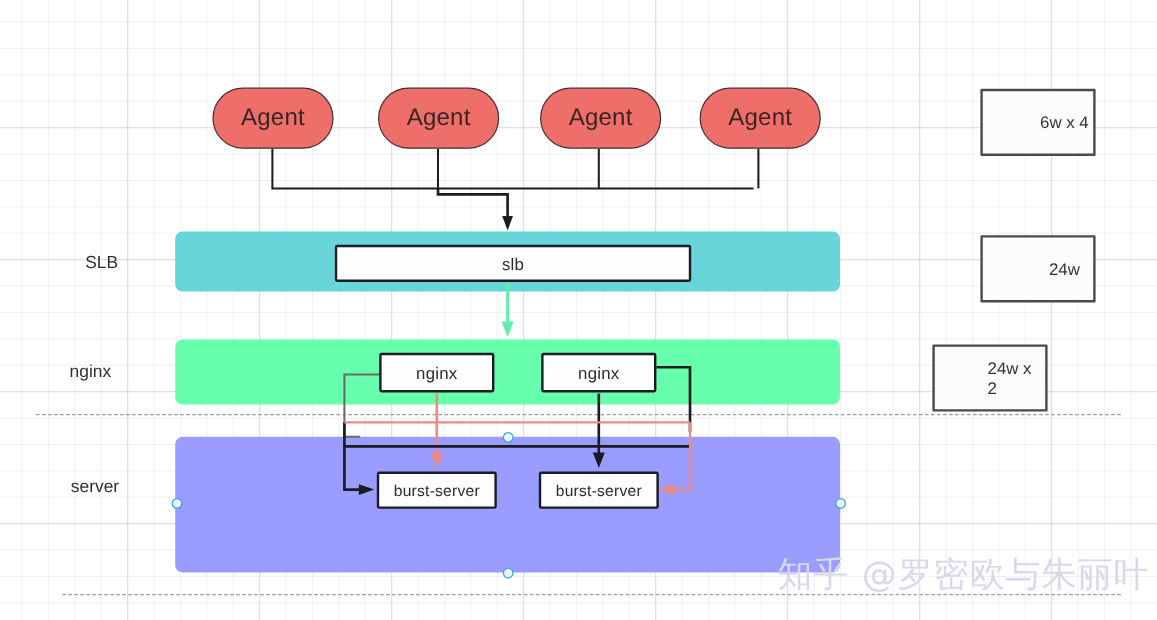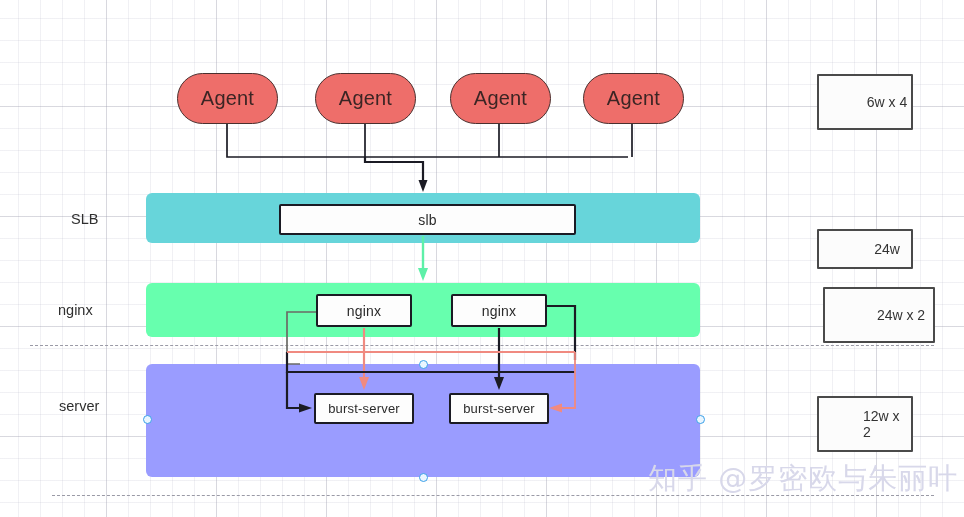--- a/index.html
+++ b/index.html
@@ -153,28 +153,25 @@
   <div class="node whitebox" style="left:314px;top:393px;width:100px;height:31px;font-size:13px;">
     <span>burst-server</span>
   </div>
   <div class="node whitebox" style="left:449px;top:393px;width:100px;height:31px;font-size:13px;">
     <span>burst-server</span>
   </div>
 
   <div class="legendbox" style="left:817px;top:74px;width:96px;height:56px;">
     <span>6w x 4</span>
   </div>
-  <div class="legendbox" style="left:817px;top:196px;width:96px;height:40px;margin-top:33px;">
+  <div class="legendbox" style="left:817px;top:196px;width:96px;height:56px;">
     <span>24w</span>
   </div>
-  <div class="legendbox" style="left:823px;top:287px;width:112px;height:56px;">
+  <div class="legendbox" style="left:777px;top:287px;width:96px;height:56px;">
     <span>24w x 2</span>
-  </div>
-  <div class="legendbox" style="left:817px;top:396px;width:96px;height:56px;">
-    <span>12w x 2</span>
   </div>
 
   <div class="handle" style="left:147px;top:419px;"></div>
   <div class="handle" style="left:700px;top:419px;"></div>
   <div class="handle" style="left:423px;top:364px;"></div>
   <div class="handle" style="left:423px;top:477px;"></div>
 
   <div class="watermark" style="left:648px;top:459px;">知乎 @罗密欧与朱丽叶</div>
 
 </div>

